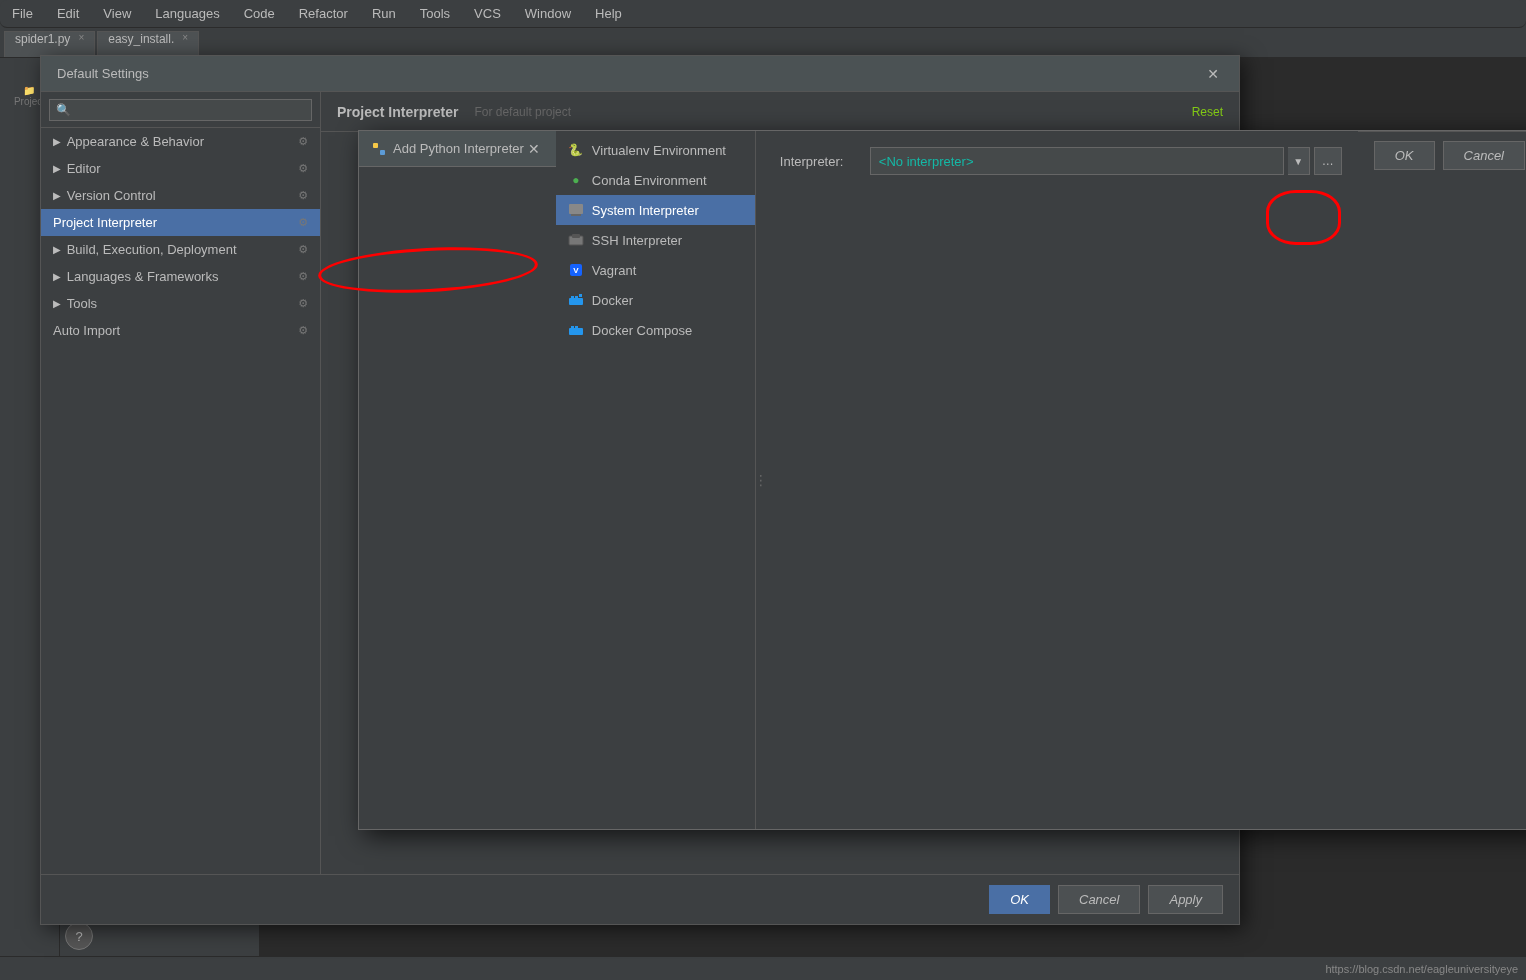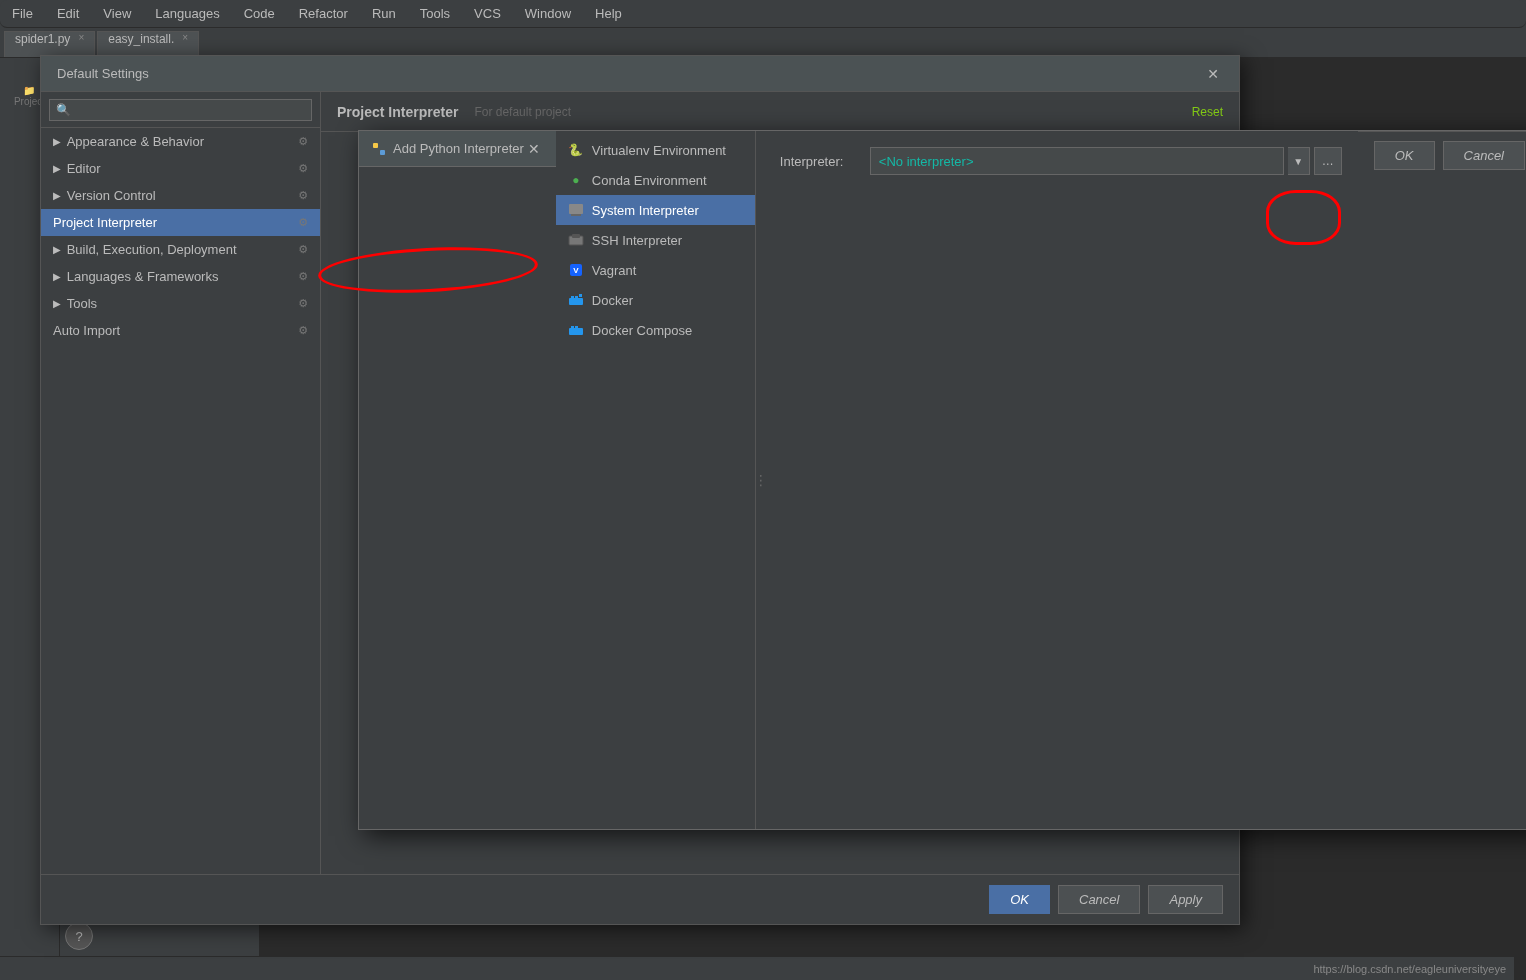--- a/index.html
+++ b/index.html
@@ -381,21 +381,21 @@
       position: absolute;
       border: 3px solid red;
       border-radius: 50%;
       pointer-events: none;
       z-index: 200;
     }
 
     
     .status-bar {
       position: absolute;
-      bottom: 0; left: 0; right: 12px;
+      bottom: 0; left: 0; right: 0;
       height: 24px;
       background: #3c3f41;
       border-top: 1px solid #2b2b2b;
       display: flex;
       align-items: center;
       padding: 0 8px;
       font-size: 11px;
       color: #888;
       z-index: 5;
       justify-content: flex-end;

